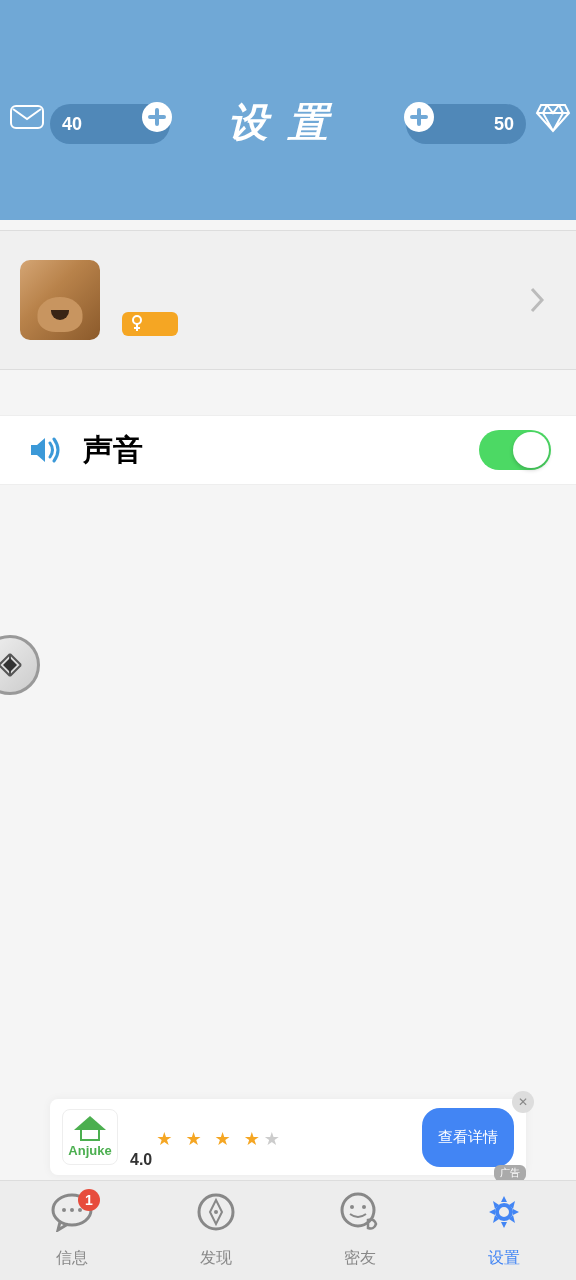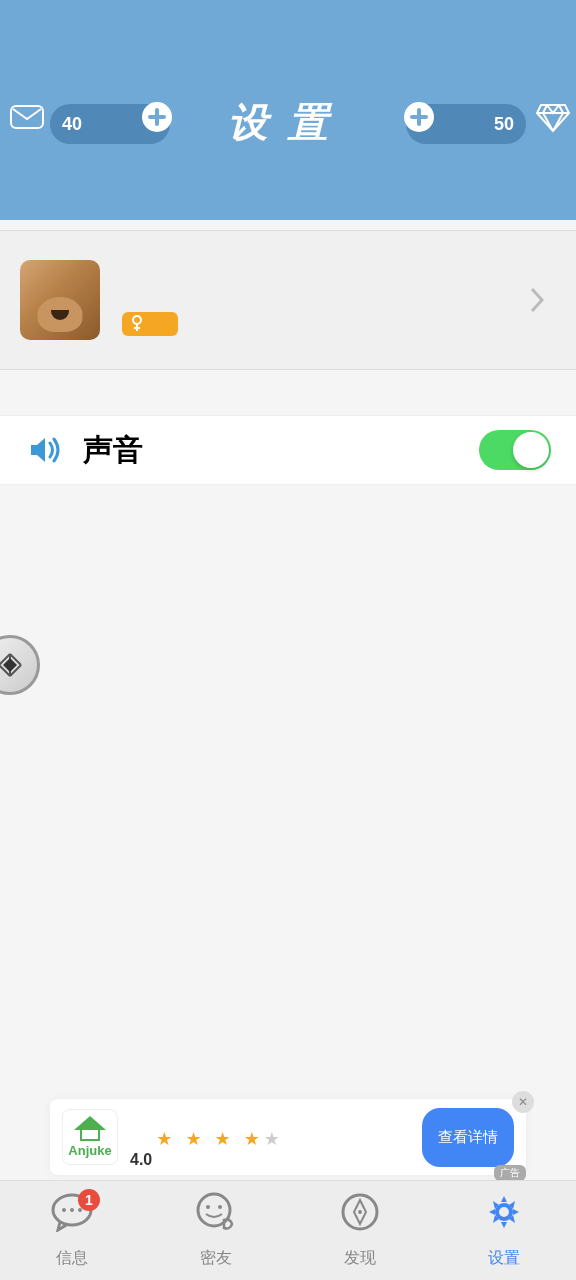--- a/index.html
+++ b/index.html
@@ -141,35 +141,35 @@
         <path d="M10 30 L8 38 L18 32" fill="none" stroke="#888" stroke-width="3"></path>
         <circle cx="14" cy="18" r="2" fill="#888"></circle>
         <circle cx="22" cy="18" r="2" fill="#888"></circle>
         <circle cx="30" cy="18" r="2" fill="#888"></circle>
       </svg>
     <div class="badge">1</div>
     <div class="tab-label">信息</div>
   </div>
   <div class="tab">
     <svg width="44" height="40" viewBox="0 0 44 40">
+        <circle cx="22" cy="20" r="17" fill="none" stroke="#888" stroke-width="3"></circle>
+        <path d="M22 8 L28 20 L22 32 L16 20 Z" fill="none" stroke="#888" stroke-width="2"></path>
+        <circle cx="22" cy="20" r="2" fill="#888"></circle>
+      </svg>
+    <div class="tab-label">发现</div>
+  </div>
+  <div class="tab">
+    <svg width="44" height="40" viewBox="0 0 44 40">
         <circle cx="20" cy="18" r="16" fill="none" stroke="#888" stroke-width="3"></circle>
         <circle cx="14" cy="15" r="2" fill="#888"></circle>
         <circle cx="26" cy="15" r="2" fill="#888"></circle>
         <path d="M12 22 Q20 28 28 22" fill="none" stroke="#888" stroke-width="2"></path>
         <path d="M30 28 Q36 26 38 32 Q36 38 30 36 Z" fill="none" stroke="#888" stroke-width="2.5"></path>
       </svg>
     <div class="tab-label">密友</div>
-  </div>
-  <div class="tab">
-    <svg width="44" height="40" viewBox="0 0 44 40">
-        <circle cx="22" cy="20" r="17" fill="none" stroke="#888" stroke-width="3"></circle>
-        <path d="M22 8 L28 20 L22 32 L16 20 Z" fill="none" stroke="#888" stroke-width="2"></path>
-        <circle cx="22" cy="20" r="2" fill="#888"></circle>
-      </svg>
-    <div class="tab-label">发现</div>
   </div>
   <div class="tab active">
     <svg width="44" height="40" viewBox="0 0 44 40">
         <circle cx="22" cy="20" r="7" fill="none" stroke="#4285f4" stroke-width="4"></circle>
         <path d="M22 4 L25 10 L19 10 Z M22 36 L25 30 L19 30 Z M7 20 L13 23 L13 17 Z M37 20 L31 23 L31 17 Z M11 9 L17 13 L13 17 Z M33 31 L27 27 L31 23 Z M33 9 L31 17 L27 13 Z M11 31 L13 23 L17 27 Z" fill="#4285f4"></path>
       </svg>
     <div class="tab-label">设置</div>
   </div>
 </div>
 

